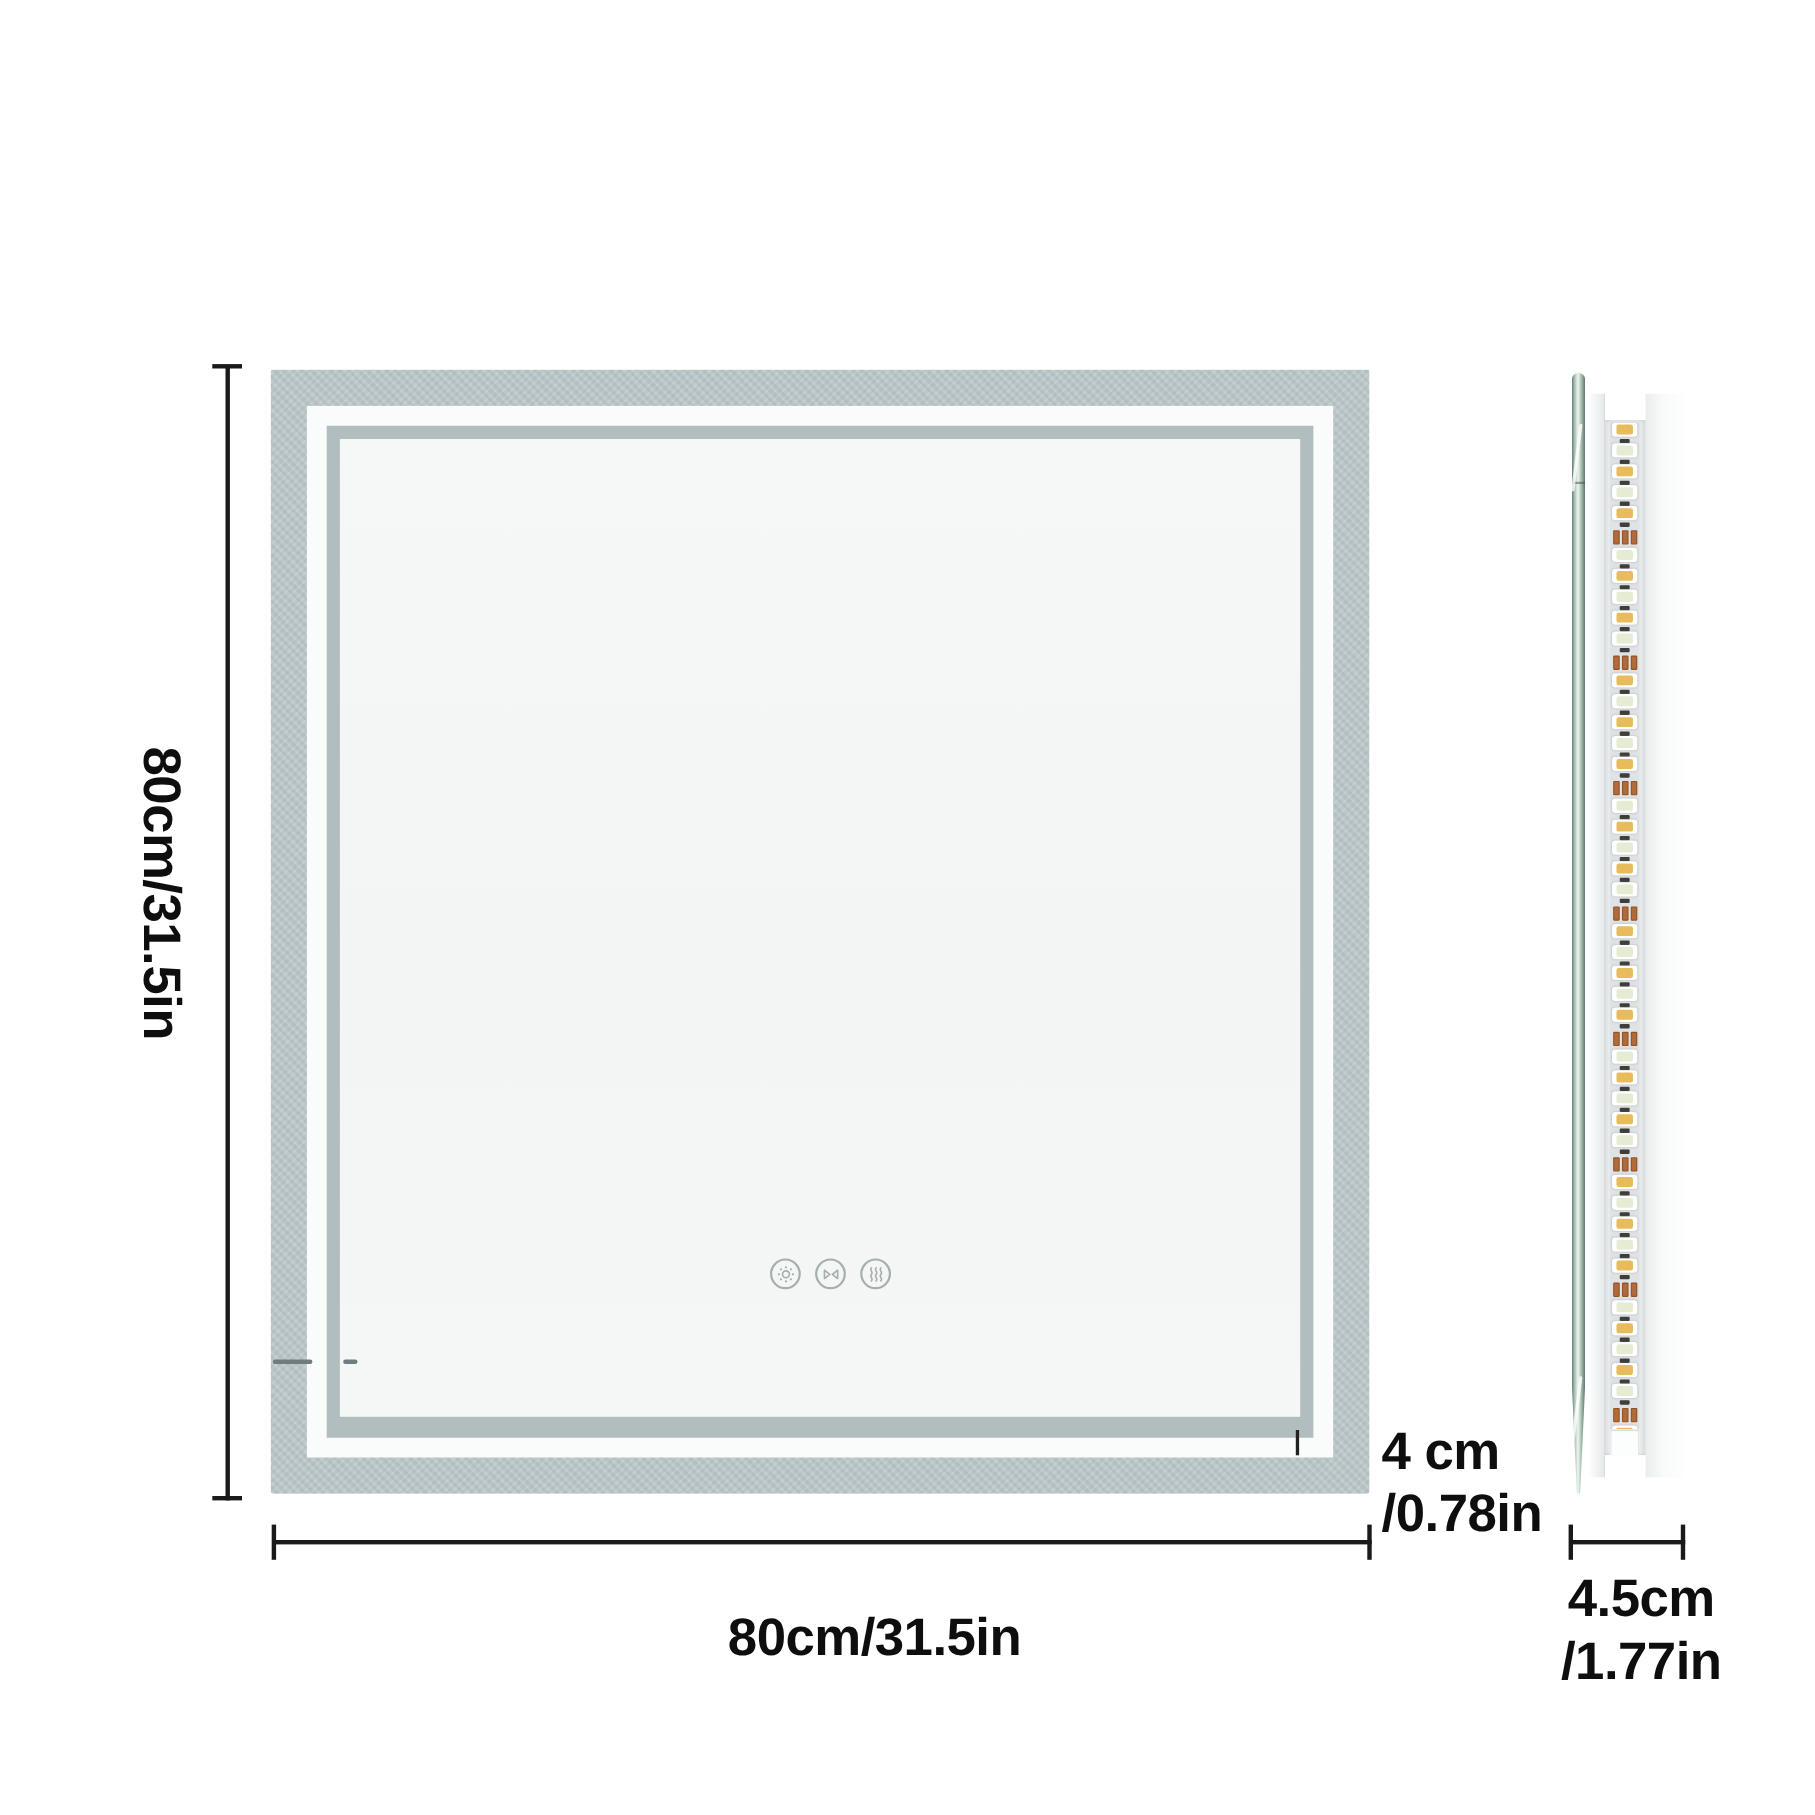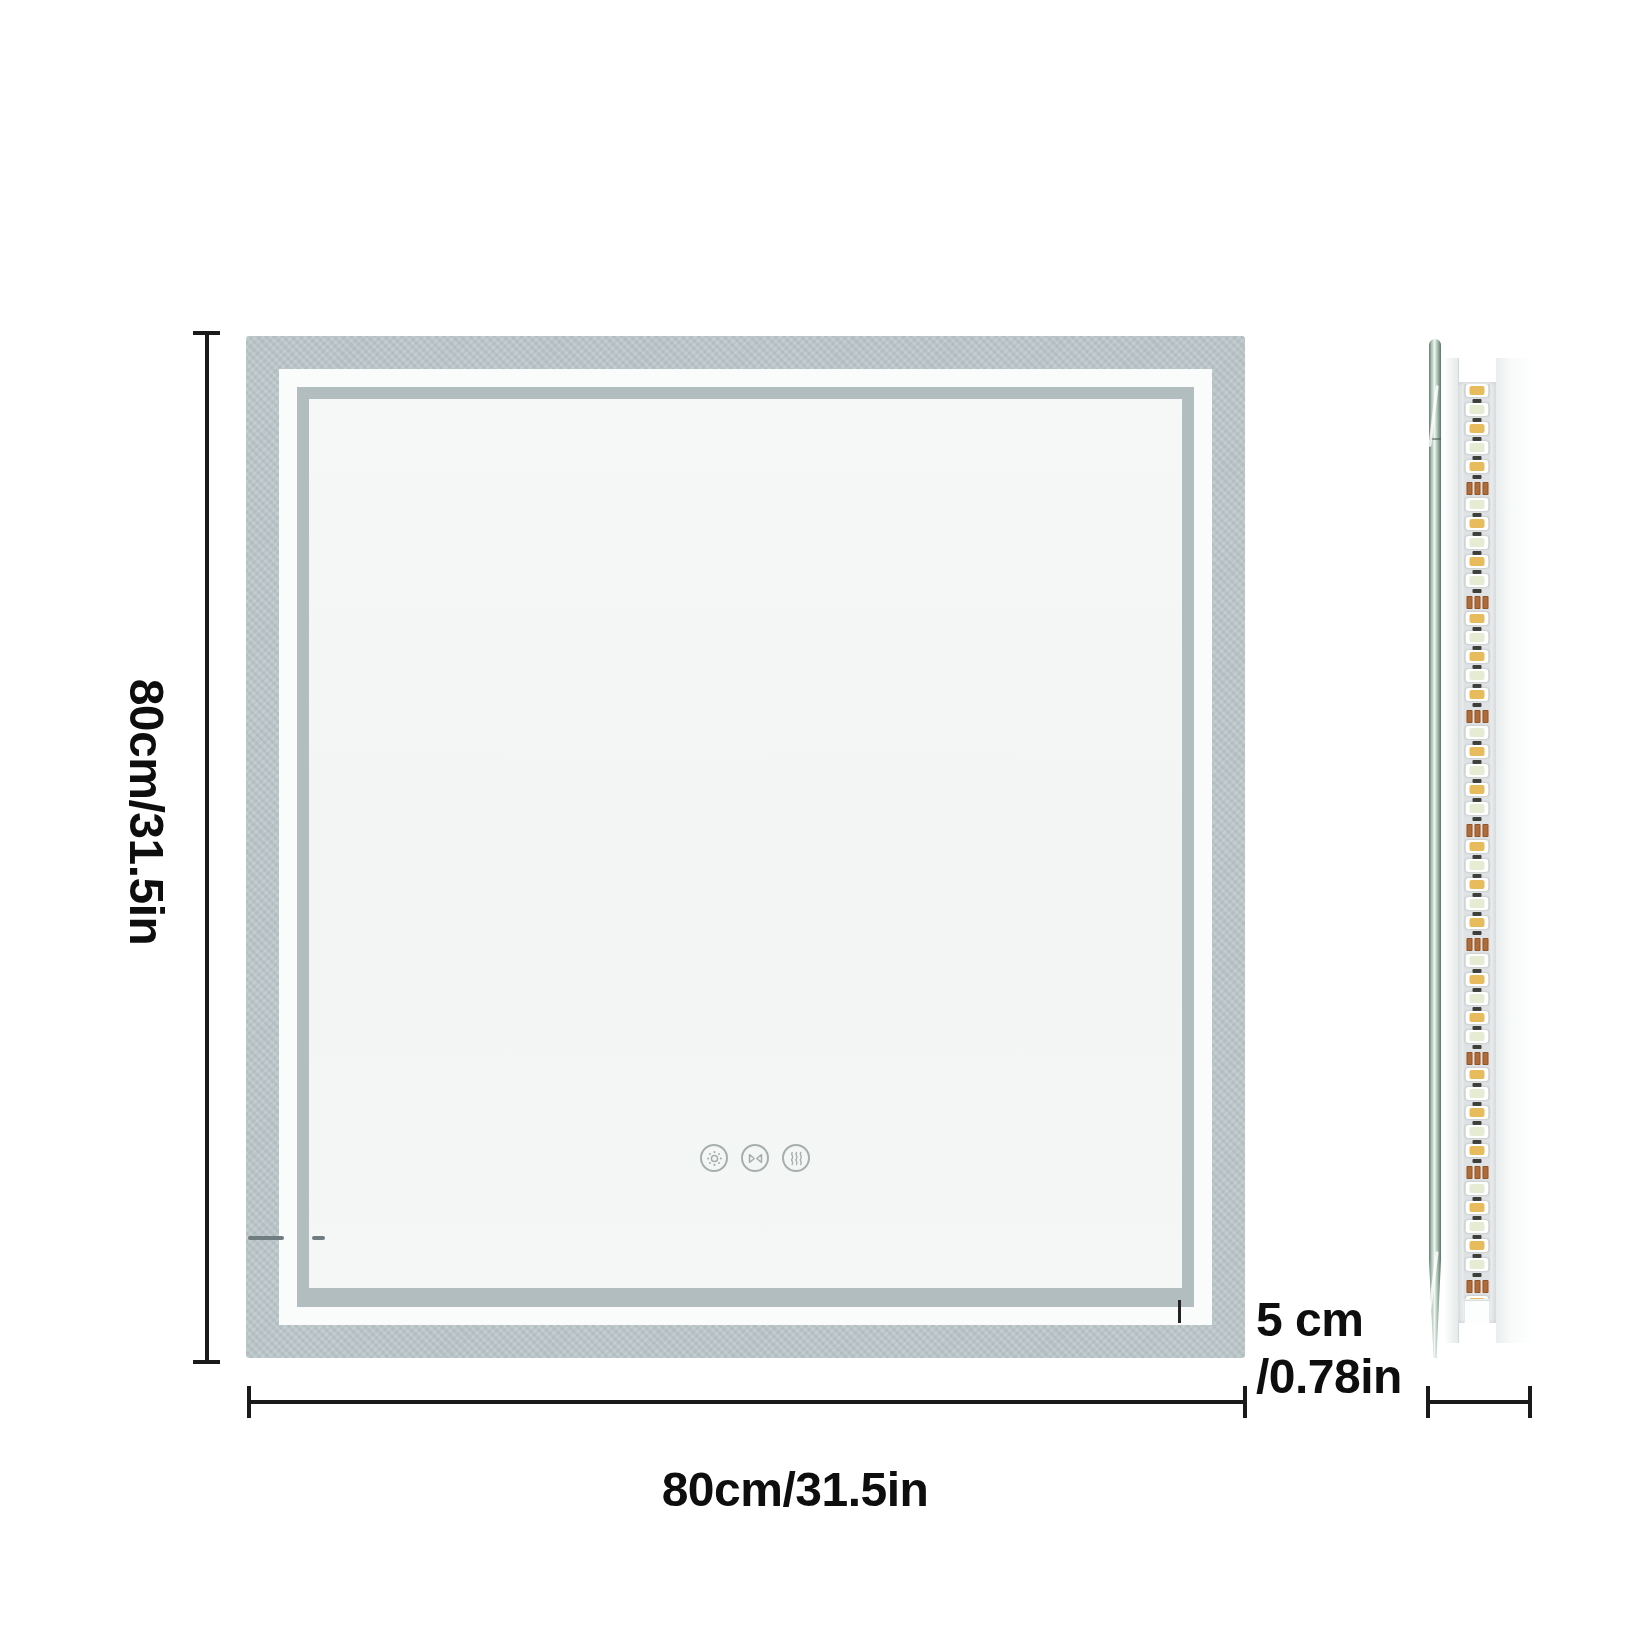--- a/index.html
+++ b/index.html
@@ -138,21 +138,21 @@
   <div class="dline" style="left:193px;top:331px;width:27px;height:4px;"></div>
   <div class="dline" style="left:193px;top:1360px;width:27px;height:4px;"></div>
   <div class="dim-text" style="left:146px;top:812px;transform:translate(-50%,-50%) rotate(90deg);">80cm/31.5in</div>
 
   <div class="dline" style="left:248px;top:1400px;width:999px;height:4px;"></div>
   <div class="dline" style="left:247px;top:1386px;width:4px;height:32px;"></div>
   <div class="dline" style="left:1243px;top:1386px;width:4px;height:32px;"></div>
   <div class="dim-text" style="left:795px;top:1490px;transform:translate(-50%,-50%);">80cm/31.5in</div>
 
   <div class="dim-text" style="left:1256px;top:1292px;">
-    <div>5 cm</div>
+    <div>4 cm</div>
     <div>/0.78in</div>
   </div>
 
   <div class="glass">
     <div class="glass-break" style="top:99px;"></div>
     <div class="glass-streak" style="left:3px;top:46px;height:62px;"></div>
     <div class="glass-streak" style="left:3px;top:912px;height:60px;"></div>
   </div>
 
   <div class="housing">
@@ -446,14 +446,18 @@
           </div>
         </div>
       <div class="channel-end"></div>
     </div>
     <div class="rail-right"></div>
   </div>
 
   <div class="dline" style="left:1428px;top:1400px;width:104px;height:4px;"></div>
   <div class="dline" style="left:1426px;top:1386px;width:4px;height:32px;"></div>
   <div class="dline" style="left:1528px;top:1386px;width:4px;height:32px;"></div>
+  <div class="dim-text" style="left:1492px;top:1426px;transform:translateX(-50%);text-align:center;">
+    <div>4.5cm</div>
+    <div>/1.77in</div>
+  </div>
 
 </div>
 
 </body></html>

